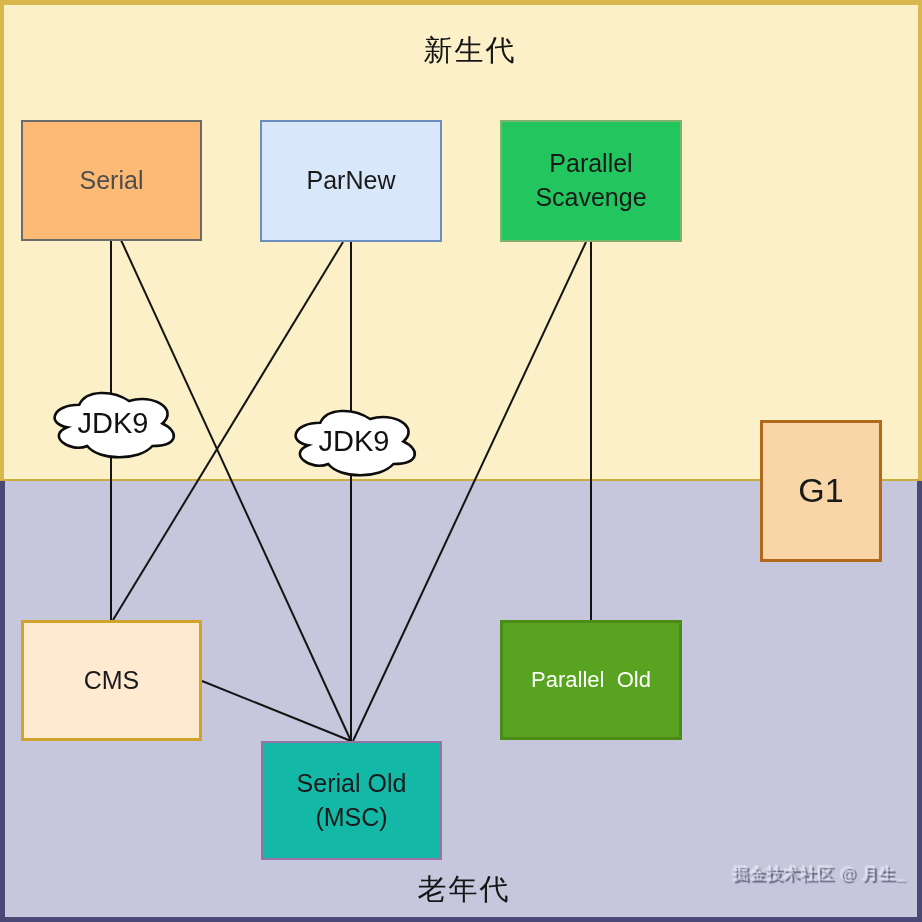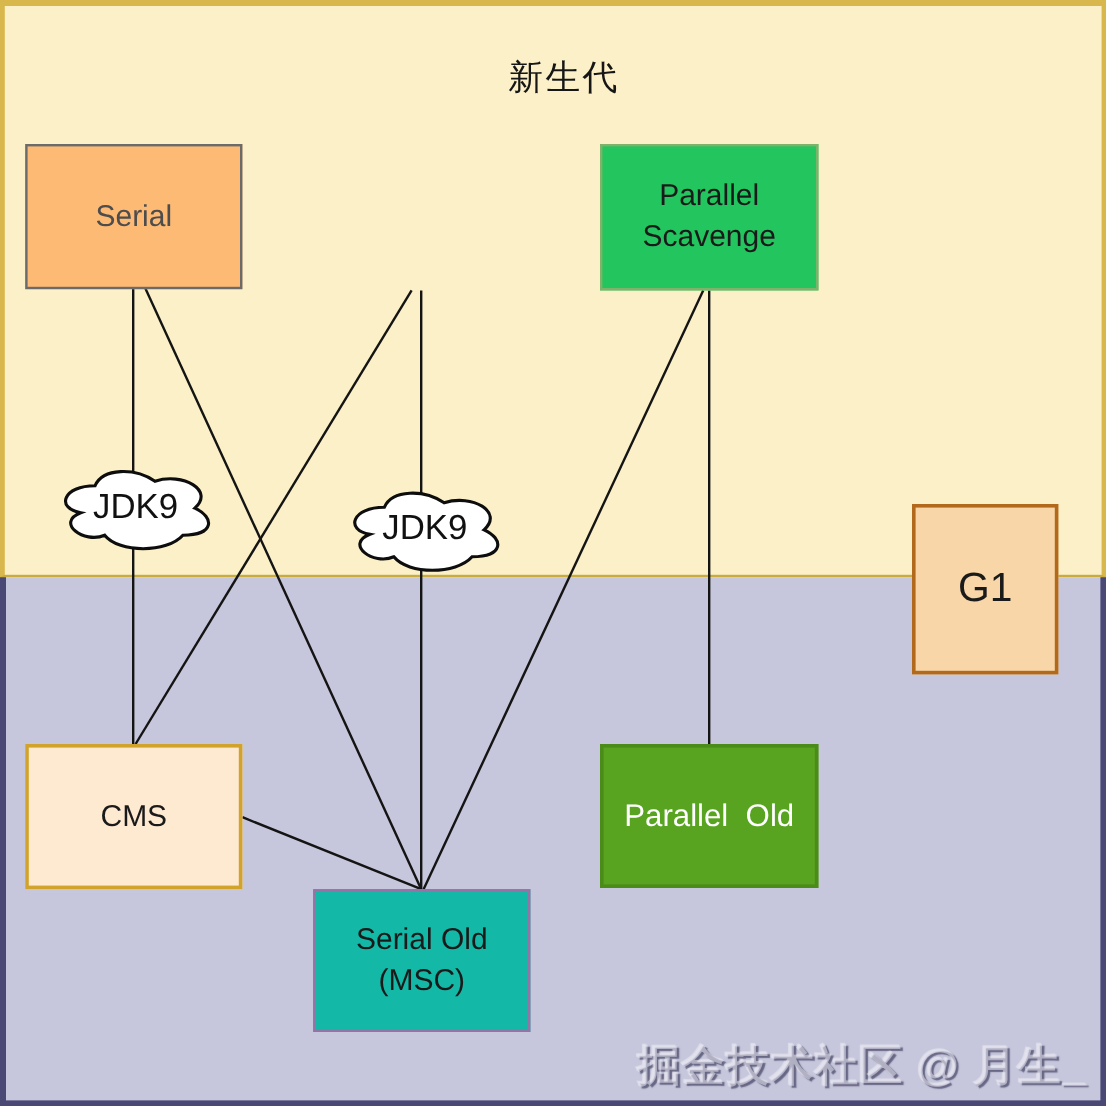--- a/index.html
+++ b/index.html
@@ -30,21 +30,20 @@
     border-bottom: 5px solid #4a4875;
   }
 
   .region-title {
     position: absolute;
     transform: translateX(-50%);
     font-size: 29px;
     letter-spacing: 2px;
     color: #161616;
     white-space: nowrap;
-    margin-top: 14px;
   }
   #young-title { left: 470px; top: 31px; }
   #old-title   { left: 464px; top: 870px; }
 
   
   #edges-svg { position: absolute; left: 0; top: 0; z-index: 2; }
   .edge-line { stroke: #141414; stroke-width: 2; fill: none; }
   .cloud-shape { fill: #ffffff; stroke: #0d0d0d; stroke-width: 2.6; }
 
   
@@ -79,40 +78,40 @@
   #node-cms {
     left: 21px; top: 620px; width: 181px; height: 121px;
     background: #fee9d1; border: 3px solid #d2a32a;
   }
   #node-serial-old {
     left: 261px; top: 741px; width: 181px; height: 119px;
     background: #14b8a6; border: 2px solid #9673a6;
   }
   #node-parallel-old {
     left: 500px; top: 620px; width: 182px; height: 120px;
-    background: #58a420; border: 3px solid #4b8c18; color: #ffffff; font-size: 26px;
+    background: #58a420; border: 3px solid #4b8c18; color: #ffffff; font-size: 22px;
   }
 
   
   .cloud-label {
     position: absolute;
     transform: translate(-50%, -50%);
     font-size: 29px;
     color: #111111;
     z-index: 4;
     white-space: nowrap;
   }
   #cloud-label-1 { left: 113px; top: 423px; }
   #cloud-label-2 { left: 354px; top: 441px; }
 
   
   #watermark {
     position: absolute;
     right: 16px; top: 864px;
-    font-size: 36px;
+    font-size: 16px;
     font-weight: bold;
     letter-spacing: 1px;
     color: rgba(230, 230, 242, 0.55);
     text-shadow: 2px 2px 1px rgba(52, 50, 84, 0.65), -1px -1px 1px rgba(255,255,255,0.45);
     z-index: 5;
     white-space: nowrap;
   }
 </style>
 </head>
 <body>
@@ -149,23 +148,27 @@
     <path class="cloud-shape" transform="translate(287,404)" d="M 33.25 18.75
              C 6.65 18.75 0 37.5 21.28 41.25
              C 0 49.5 23.94 67.5 41.23 60
              C 53.2 75 93.1 75 106.4 60
              C 133 60 133 45 116.38 37.5
              C 133 22.5 106.4 7.5 83.13 15
              C 66.5 3.75 39.9 3.75 33.25 18.75 Z"></path>
   </svg>
 
   <div id="young-title" class="region-title">新生代</div>
+  <div id="old-title" class="region-title">老年代</div>
 
   <div id="node-serial" class="node">
     <span>Serial</span>
+  </div>
+  <div id="node-parnew" class="node">
+    <span>ParNew</span>
   </div>
   <div id="node-parallel-scavenge" class="node">
     <span>Parallel
 Scavenge</span>
   </div>
   <div id="node-g1" class="node">
     <span>G1</span>
   </div>
   <div id="node-cms" class="node">
     <span>CMS</span>

